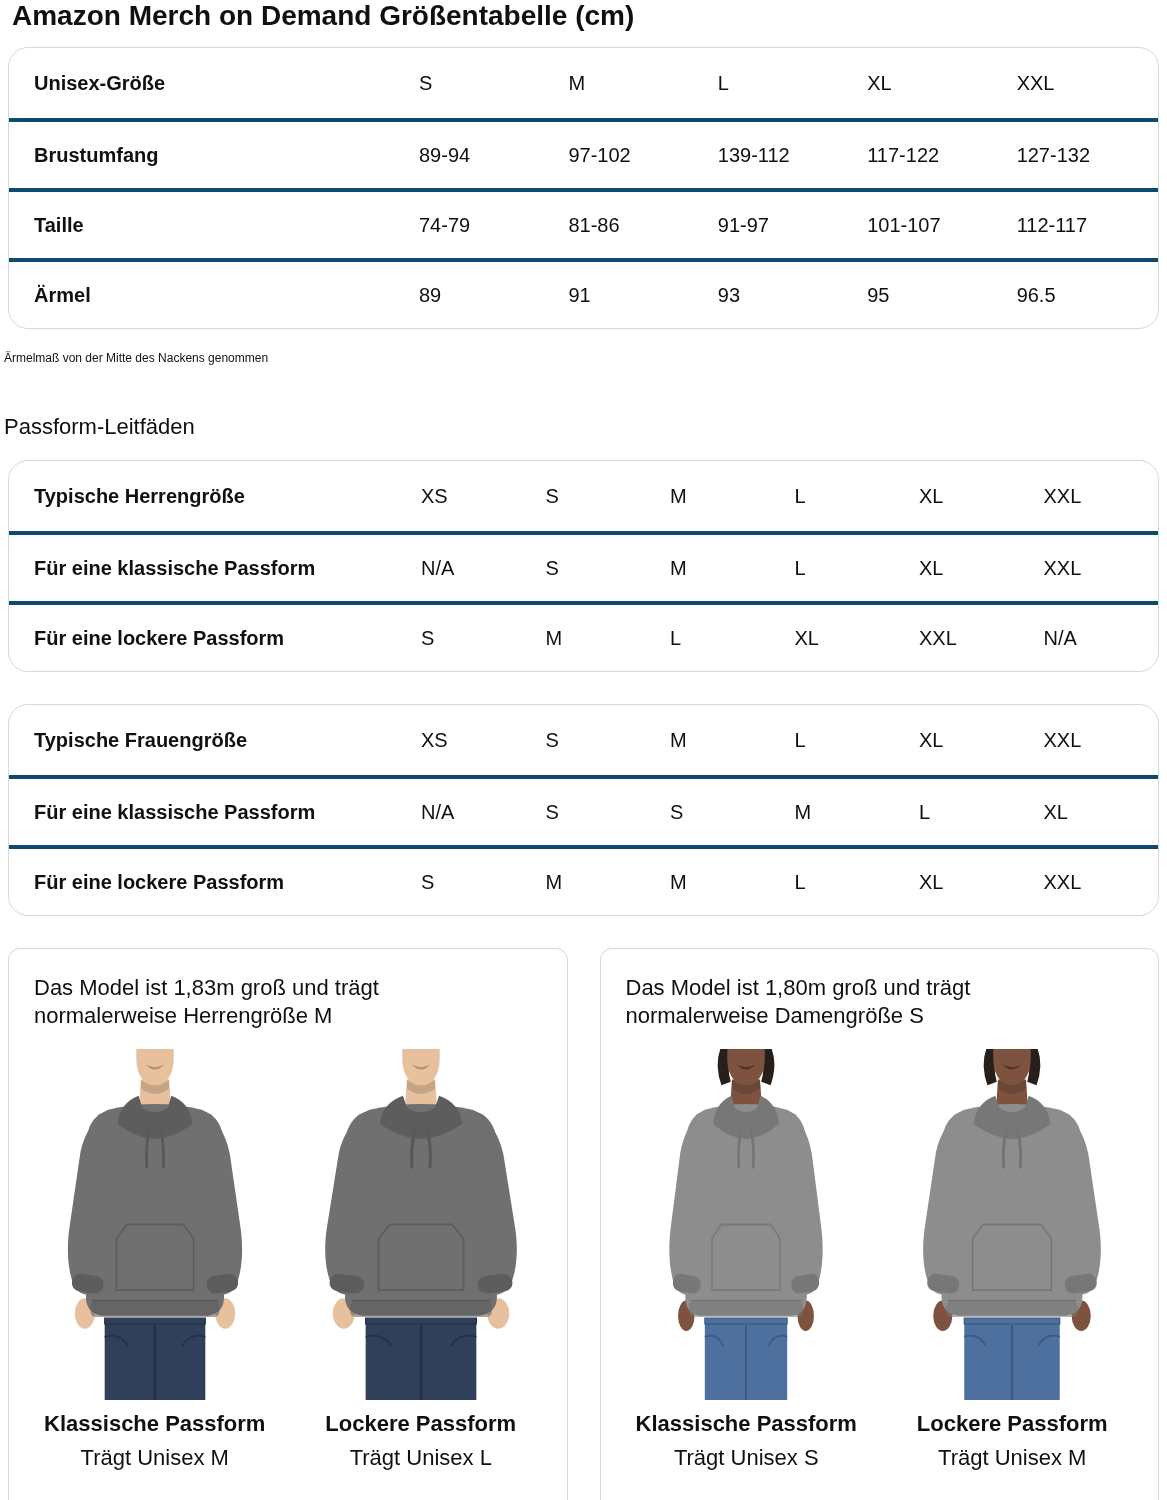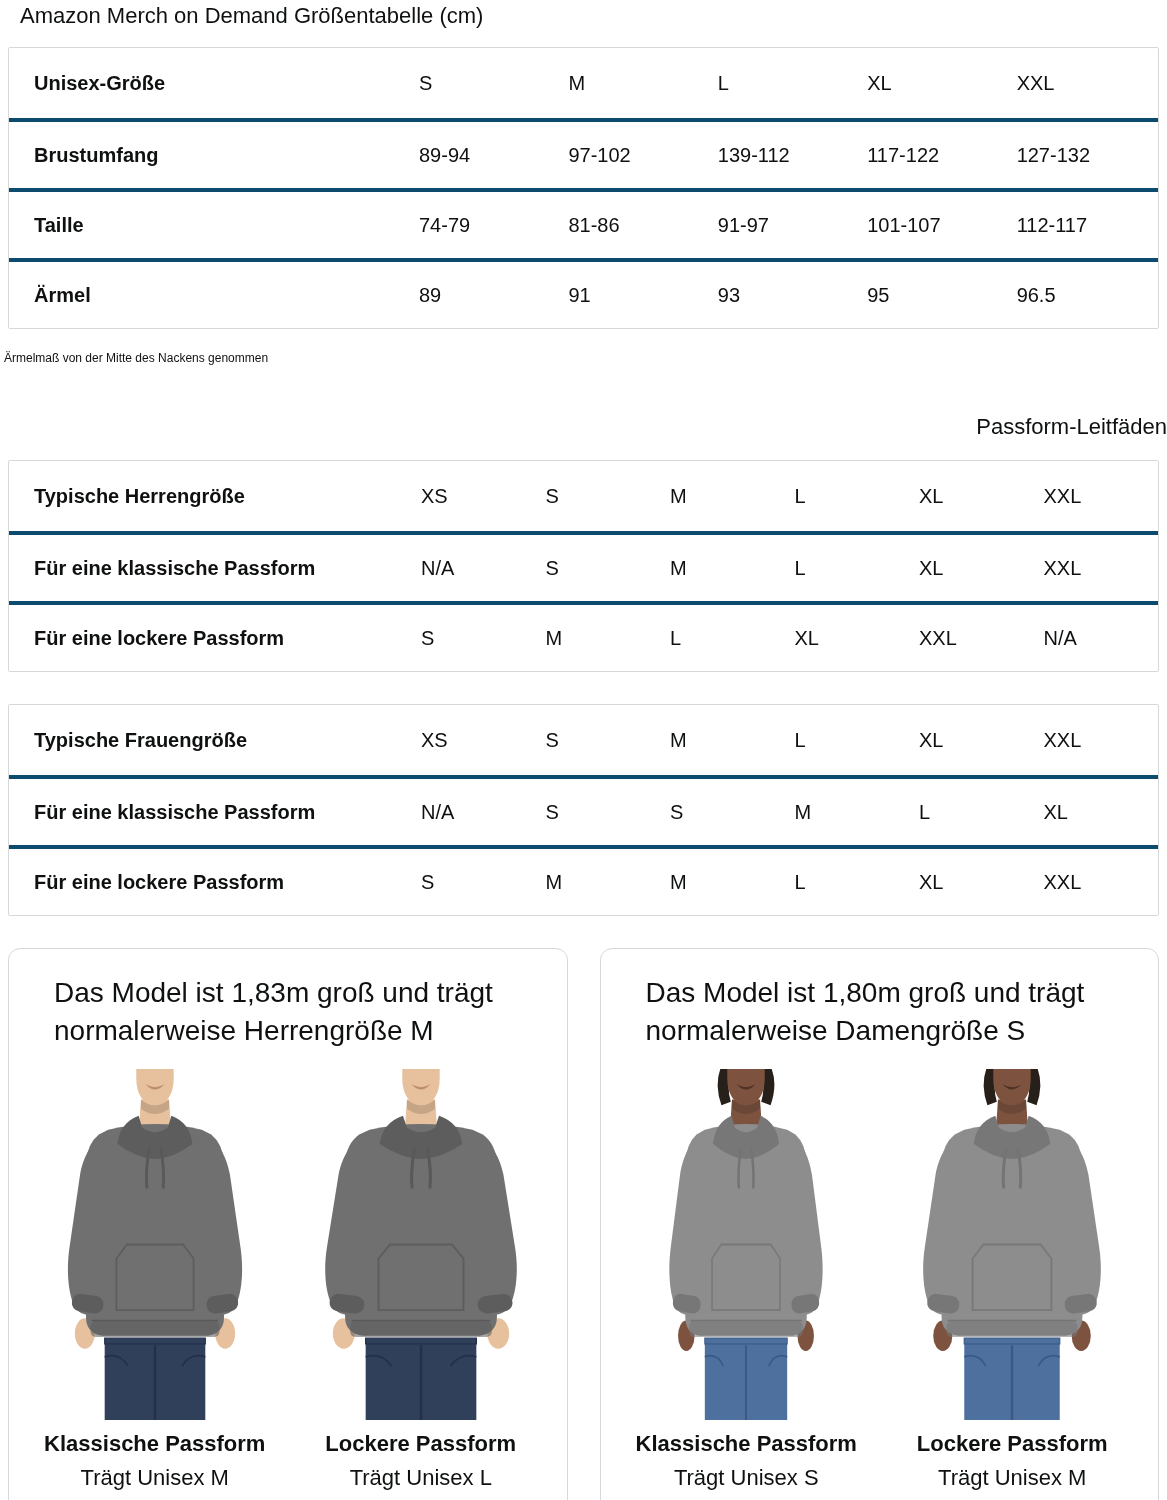--- a/index.html
+++ b/index.html
@@ -6,59 +6,59 @@
   html, body { background: #ffffff; }
   body {
     width: 1167px; height: 1500px;
     font-family: "Liberation Sans", sans-serif;
     color: #0f1111;
     overflow: hidden;
   }
   .page { width: 1167px; padding-top: 2px; }
 
   .title {
-    font-size: 22px; font-weight: 400; line-height: 28px;
-    margin: 0 0 0 20px;
+    font-size: 28px; font-weight: 700; line-height: 28px;
+    margin: 0 0 0 12px;
   }
 
   .table {
     margin: 17px 8px 0 8px;
     border: 1px solid #d5d9d9;
-    border-radius: 2px;
+    border-radius: 20px;
     background: #fff;
     overflow: hidden;
   }
   .t-row { display: flex; align-items: center; height: 70px; }
   .t-row + .t-row { border-top: 4px solid #0c4a6e; }
   .cell { font-size: 20px; white-space: nowrap; }
   .cell.label { flex: 0 0 402px; padding-left: 25px; font-weight: 700; }
   .cols5 .cell.val { flex: 1 1 0; padding-left: 8px; }
   .cols6 .cell.label { flex: 0 0 402px; }
   .cols6 .cell.val { flex: 1 1 0; padding-left: 10px; }
 
   .note {
     margin: 17px 0 0 4px;
     font-size: 12px; line-height: 24px;
   }
   .subheading {
     margin: 44px 0 0 4px;
-    font-size: 22px; font-weight: 400; line-height: 26px; text-align: right;
+    font-size: 22px; font-weight: 400; line-height: 26px;
   }
   .table.fit-first { margin-top: 20px; }
   .table.fit-second { margin-top: 32px; }
 
   .cards { display: flex; gap: 32px; margin: 32px 8px 0 8px; }
   .card {
     flex: 1 1 0; height: 570px;
     border: 1px solid #d5d9d9; border-radius: 12px;
     background: #fff;
     padding: 25px 25px 0 25px;
     overflow: hidden;
   }
-  .card-desc { font-size: 28px; line-height: 38px; max-width: 480px; margin-left: 20px; }
+  .card-desc { font-size: 22px; line-height: 28px; max-width: 480px; }
   .figures { display: flex; justify-content: center; gap: 26px; margin-top: 14px; }
   figure { width: 240px; display: flex; flex-direction: column; }
   .photo { height: 356px; width: 100%; display: flex; align-items: flex-end; justify-content: center; background: #fff; }
   .photo svg { width: 234px; height: 351px; display: block; }
   figcaption { text-align: center; margin-top: 8px; }
   .cap-fit { font-size: 22px; font-weight: 700; line-height: 32px; }
   .cap-size { font-size: 22px; font-weight: 400; line-height: 32px; margin-top: 2px; }
 
   
   .m-fig { --skin:#e7c19e; --lips:#bd8d6b; --hair:transparent;

